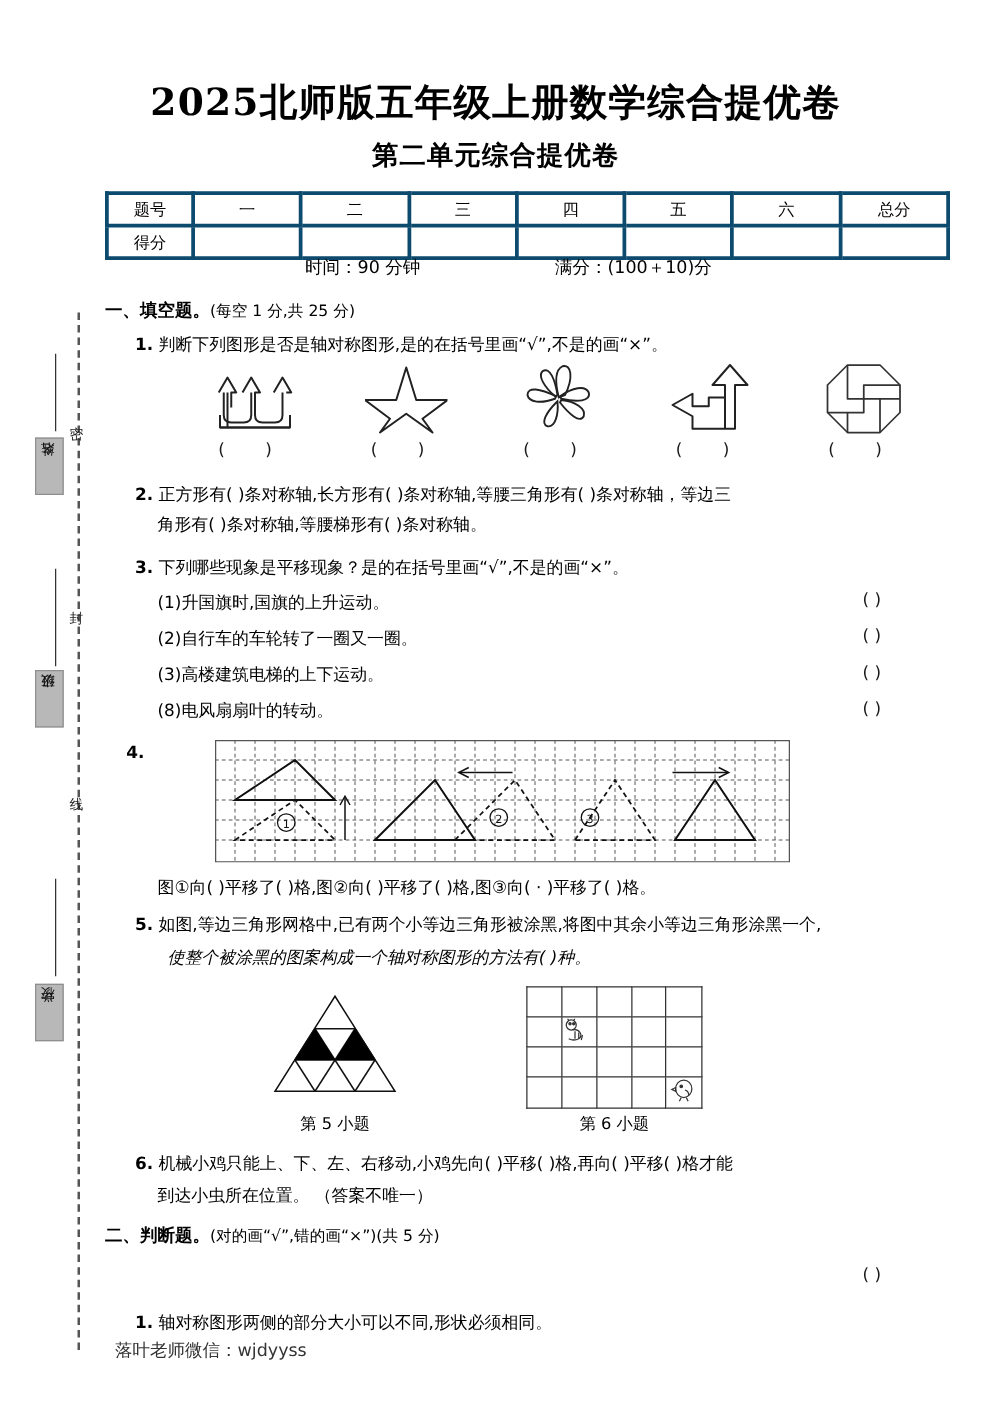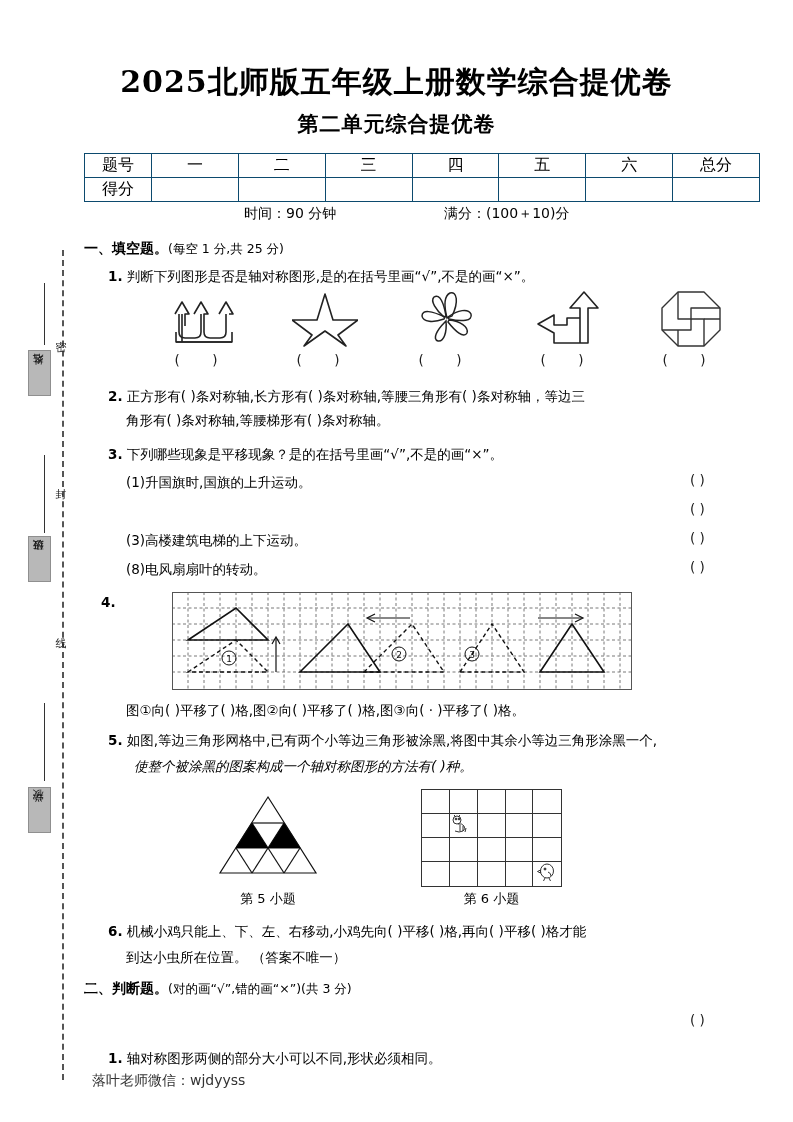--- a/index.html
+++ b/index.html
@@ -27,22 +27,22 @@
   .title-main{position:absolute;left:0;right:0;top:62px;text-align:center;
     font-family:"DejaVu Serif","Liberation Serif",serif;
     font-size:30px;font-weight:bold;letter-spacing:1px;color:#000;}
   .title-sub{position:absolute;left:0;right:0;top:110px;text-align:center;
     font-family:"DejaVu Sans","Liberation Sans",sans-serif;
     font-size:21px;font-weight:bold;letter-spacing:1px;color:#000;}
 
   
   .score-table{position:absolute;left:84px;top:153px;width:676px;
     border-collapse:collapse;table-layout:fixed;}
-  .score-table td{border:1px solid #0c4a6e;height:21px;text-align:center;
-    font-size:16px;font-family:"DejaVu Sans","Liberation Sans",sans-serif;color:#000;}
+  .score-table td{border:3px solid #0c4a6e;height:21px;text-align:center;
+    font-size:13px;font-family:"DejaVu Sans","Liberation Sans",sans-serif;color:#000;}
   .score-table td.head{width:64px;}
 
   .meta-row{position:absolute;left:84px;top:205px;width:676px;
     font-size:14px;color:#000;}
   .meta-row .m1{position:absolute;left:160px;}
   .meta-row .m2{position:absolute;left:360px;}
 
   
   .sec{position:absolute;font-size:14px;font-weight:bold;color:#000;letter-spacing:0px;}
   .sec .light{font-weight:normal;font-size:12.5px;}
@@ -210,20 +210,21 @@
   <div class="qline" style="left:126px;top:410px;">角形有(       )条对称轴,等腰梯形有(       )条对称轴。</div>
 
   <div class="qline" style="left:108px;top:444px;">
     <span class="qnum">3.</span>
     <span>下列哪些现象是平移现象？是的在括号里画“√”,不是的画“×”。</span>
   </div>
 
   <div class="qline" style="left:126px;top:472px;">(1)升国旗时,国旗的上升运动。</div>
   <div class="right-paren" style="left:690px;top:472px;">(      )</div>
 
+  <div class="qline" style="left:126px;top:501px;">(2)自行车的车轮转了一圈又一圈。</div>
   <div class="right-paren" style="left:690px;top:501px;">(      )</div>
 
   <div class="qline" style="left:126px;top:530px;">(3)高楼建筑电梯的上下运动。</div>
   <div class="right-paren" style="left:690px;top:530px;">(      )</div>
 
   <div class="qline" style="left:126px;top:559px;">(8)电风扇扇叶的转动。</div>
   <div class="right-paren" style="left:690px;top:559px;">(      )</div>
 
   <div class="qline" style="left:101px;top:592px;">
     <span class="qnum">4.</span>
@@ -377,21 +378,21 @@
     </table>
   <div class="fig-cap" style="left:421px;top:890px;width:141px;">第 6 小题</div>
 
   <div class="qline" style="left:108px;top:921px;">
     <span class="qnum">6.</span>
     <span>机械小鸡只能上、下、左、右移动,小鸡先向(        )平移(        )格,再向(        )平移(        )格才能</span>
   </div>
   <div class="qline" style="left:126px;top:947px;">到达小虫所在位置。   （答案不唯一）</div>
 
   <div class="sec" style="left:84px;top:980px;">
-    <span>二、判断题。</span><span class="light">(对的画“√”,错的画“×”)(共 3 分)</span>
+    <span>二、判断题。</span><span class="light">(对的画“√”,错的画“×”)(共 5 分)</span>
   </div>
 
   <div class="qline" style="left:108px;top:1012px;margin-top:36px;">
     <span class="qnum">1.</span>
     <span>轴对称图形两侧的部分大小可以不同,形状必须相同。</span>
   </div>
   <div class="right-paren" style="left:690px;top:1012px;">(      )</div>
 
   <div class="footer">落叶老师微信：wjdyyss</div>
 </div>

